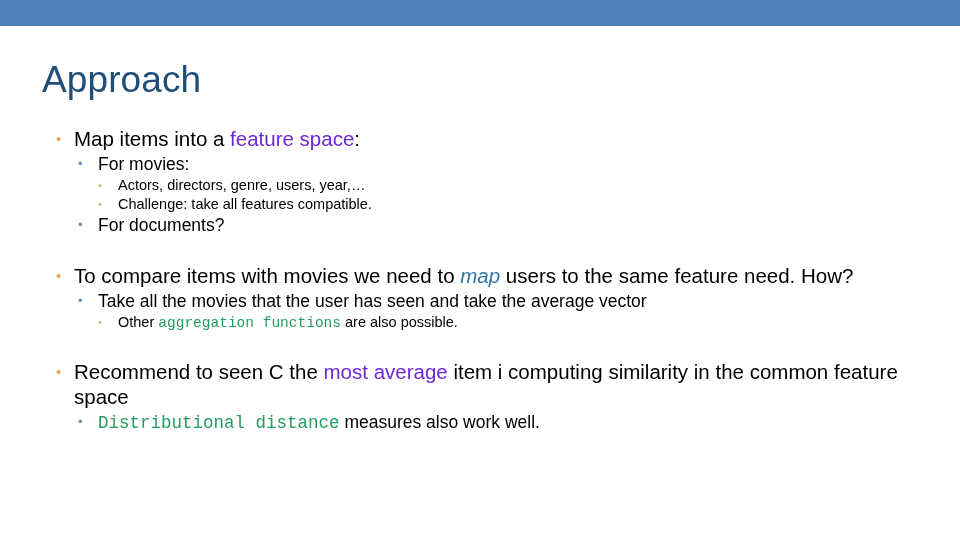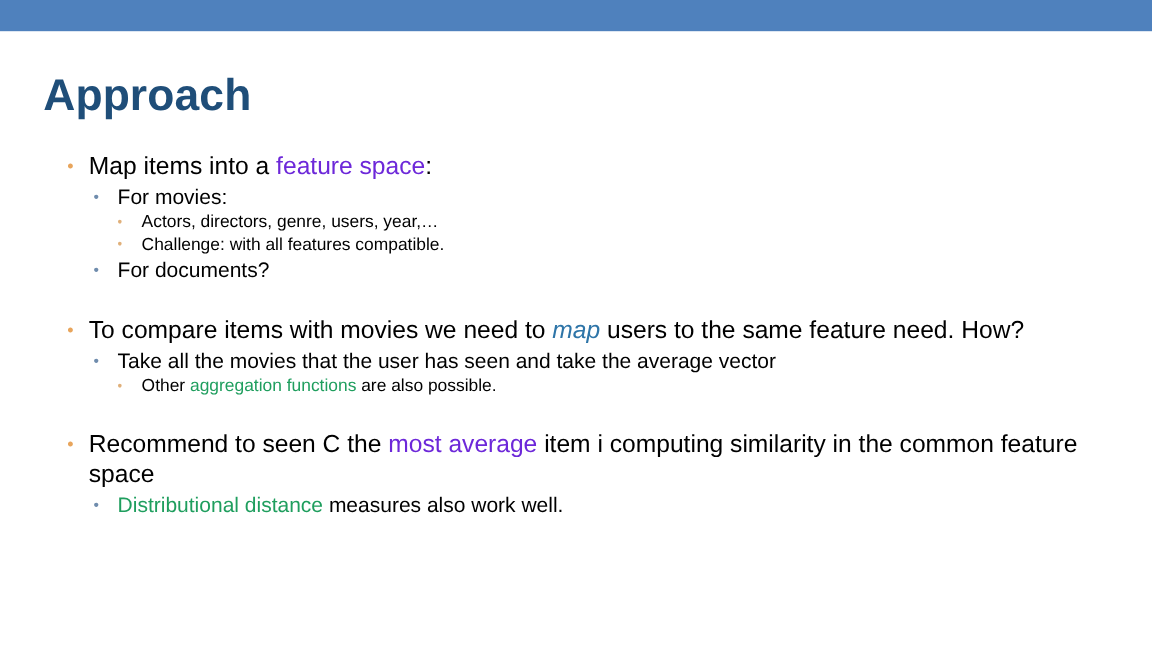--- a/index.html
+++ b/index.html
@@ -22,24 +22,24 @@
     top: 0; left: 0;
     width: 960px;
     height: 26px;
     background: #4F81BD;
   }
 
   
   .slide-title {
     position: absolute;
     top: 58px;
-    left: 36px;
+    left: 42px;
     font-size: 37px;
     line-height: 44px;
-    font-weight: 700;
+    font-weight: 400;
     color: #1F4E79;
     letter-spacing: 0.1px;
     white-space: nowrap;
   }
 
   
   .body-area {
     position: absolute;
     top: 126px;
     left: 50px;
@@ -99,21 +99,21 @@
   }
   .lvl3 .marker {
     left: 48px;
     color: #E0B07A;
     font-size: 11px;
     line-height: 19px;
   }
 
   
   .hl-orange { color: #6d28d9; }
-  .hl-green  { color: #1F9E5E; }
+  .hl-green  { color: #1F9E5E; font-family: Liberation Mono, monospace; }
   .hl-blue   { color: #2E75A8; font-style: italic; }
 </style>
 </head>
 <body>
 
 <div class="header-bar"></div>
 
 <div class="slide-title">Approach</div>
 
 <div class="body-area">
@@ -130,21 +130,21 @@
       <span class="text">For movies:</span>
     </div>
 
     <div class="bullet lvl3">
       <span class="marker">•</span>
       <span class="text">Actors, directors, genre, users, year,…</span>
     </div>
 
     <div class="bullet lvl3">
       <span class="marker">•</span>
-      <span class="text">Challenge: with all features compatible.</span>
+      <span class="text">Challenge: take all features compatible.</span>
     </div>
 
     <div class="bullet lvl2">
       <span class="marker">•</span>
       <span class="text">For documents?</span>
     </div>
   </div>
 
   <div class="group-gap"></div>
 

